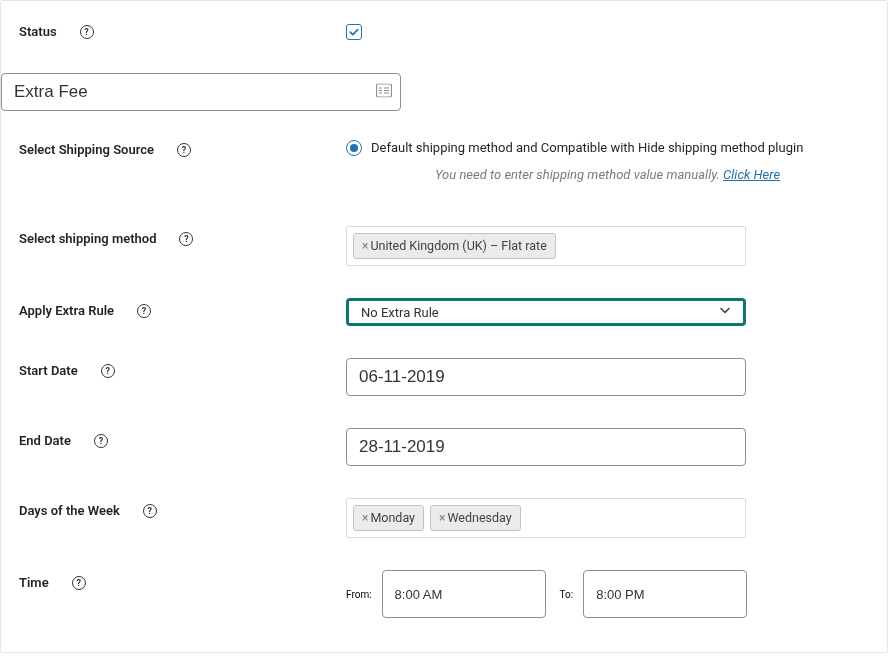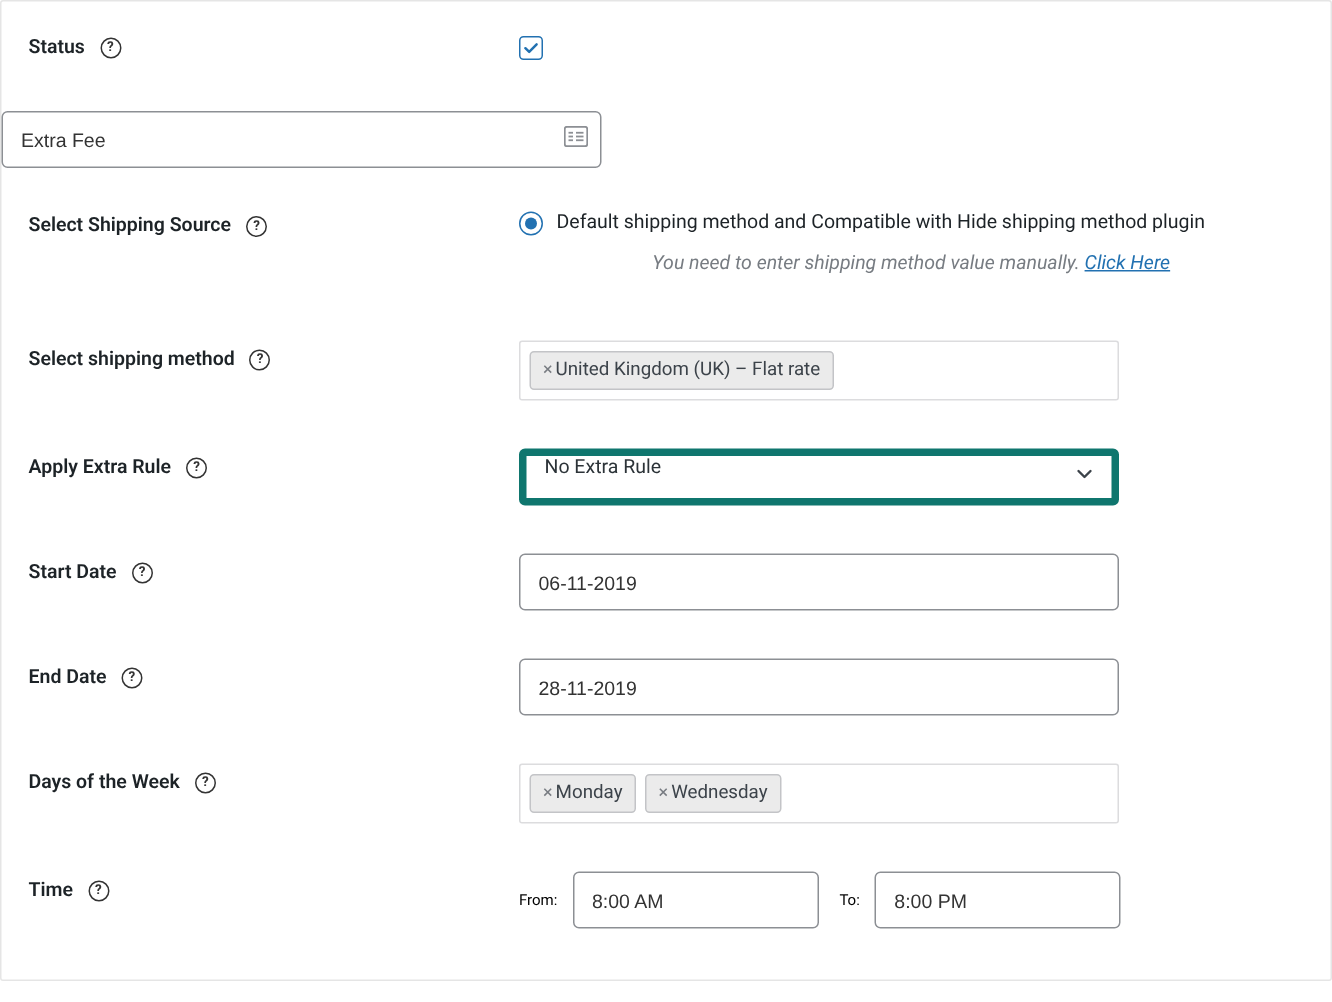--- a/index.html
+++ b/index.html
@@ -25,20 +25,21 @@
   .label-col {
     width: 345px;
     padding-left: 18px;
     padding-top: 10px;
     font-weight: 600;
     display: flex;
     align-items: center;
     flex-shrink: 0;
     color: #1d2327;
     line-height: 1.4;
+    gap: 13px;
   }
   .label-col.top { padding-top: 2px; }
   .field-col {
     flex: 1;
     padding-right: 18px;
     padding-top: 6px;
   }
   .help-icon {
     display: inline-flex;
     align-items: center;
@@ -64,21 +65,21 @@
     justify-content: center;
     margin-top: 1px;
   }
   .checkbox svg { width: 12px; height: 12px; }
   .text-input {
     width: 400px;
     height: 38px;
     border: 1px solid #8c8f94;
     border-radius: 4px;
     padding: 0 34px 0 12px;
-    font-size: 13px;
+    font-size: 17px;
     color: #333;
     background: #fff;
     position: relative;
   }
   .input-wrap { position: relative; width: 400px; }
   .input-suffix-icon {
     position: absolute;
     right: 9px;
     top: 50%;
     transform: translateY(-50%);
@@ -131,48 +132,48 @@
     padding: 3px 8px;
     font-size: 12.5px;
     color: #3c434a;
     display: inline-flex;
     align-items: center;
     line-height: 1.3;
   }
   .tag .x { margin-right: 2px; color: #787c82; font-size: 12px; }
   .select {
     width: 400px;
-    height: 38px;
-    border: 5px solid #0f766e;
+    height: 28px;
+    border: 3px solid #0f766e;
     border-radius: 4px;
     background: #fff;
     padding: 0 36px 0 12px;
     font-size: 13px;
     color: #2c3338;
     display: flex;
-    align-items: flex-start;
+    align-items: center;
     position: relative;
   }
   .select .chev {
     position: absolute;
     right: 12px;
     top: 50%;
     transform: translateY(-50%);
   }
   .spacer-lg { height: 26px; }
   .spacer-md { height: 14px; }
   .time-row {
     display: flex;
     align-items: center;
     gap: 8px;
   }
   .time-label { font-size: 10px; color: #000000; margin-right: 2px; }
   .time-input {
     width: 164px;
-    height: 38px;
+    height: 48px;
     border: 1px solid #8c8f94;
     border-radius: 4px;
     padding: 0 12px;
     font-size: 13px;
     color: #333;
     background: #fff;
   }
 </style>
 </head>
 <body>

